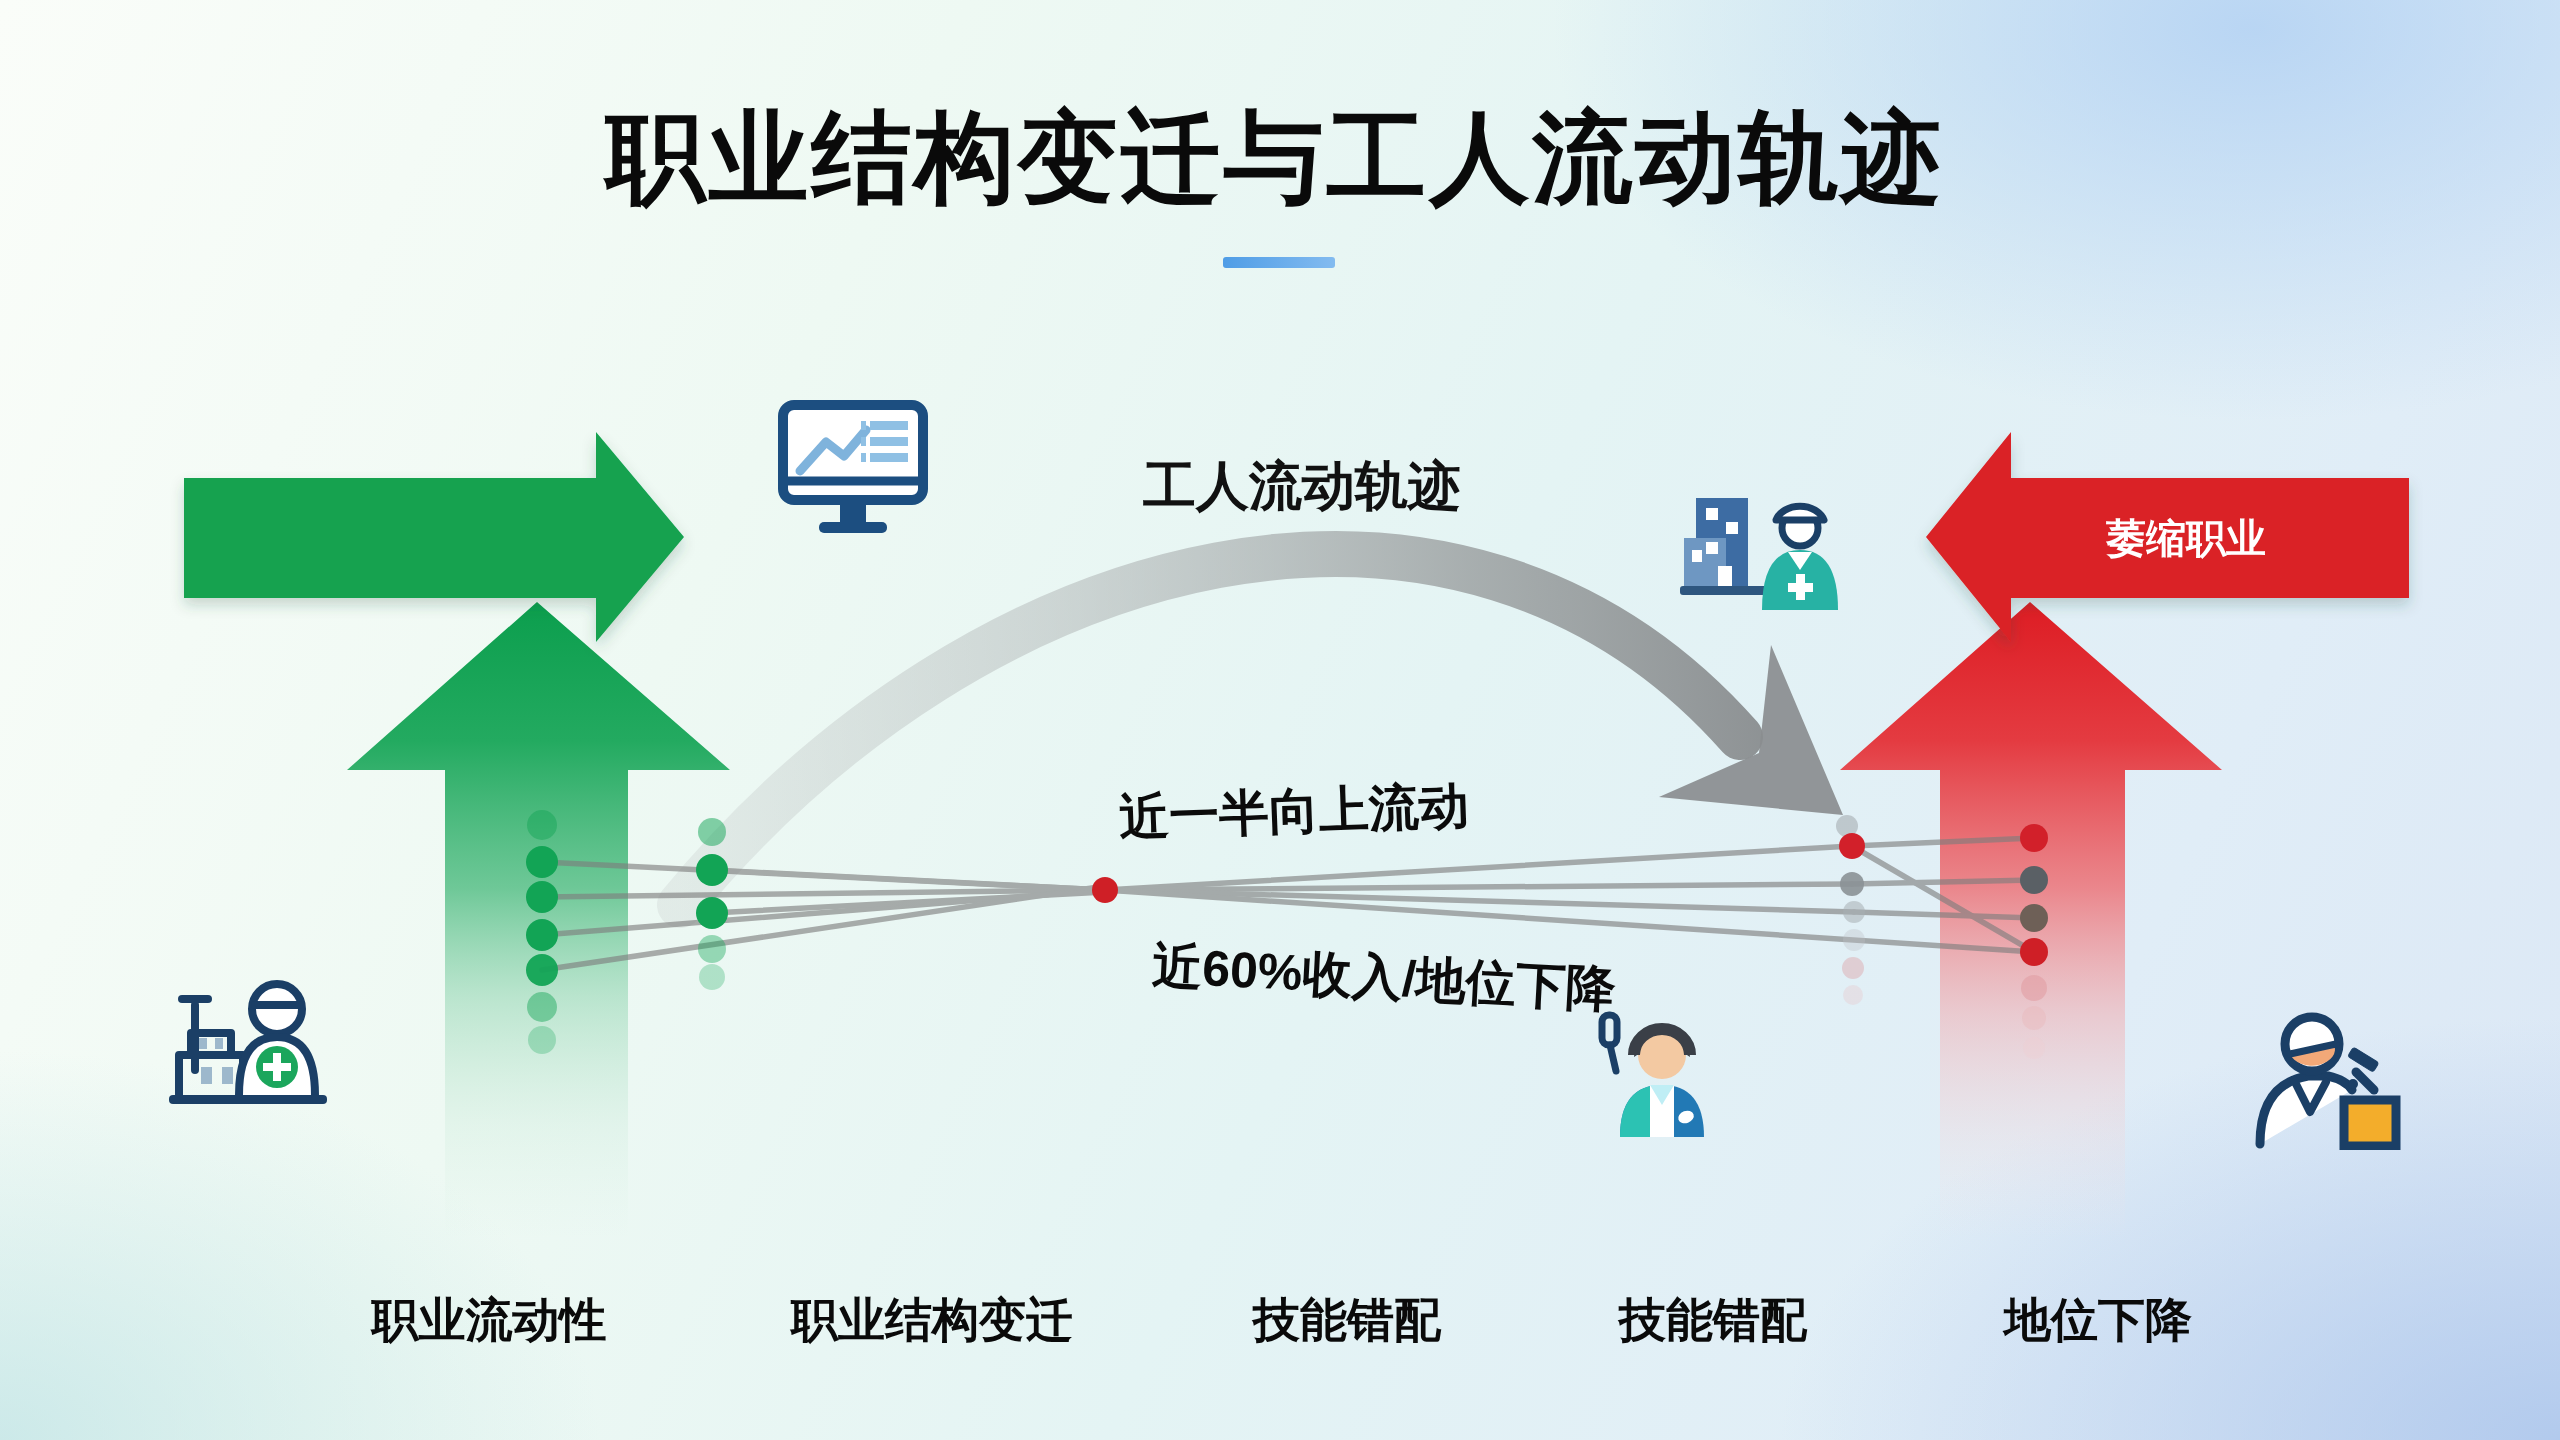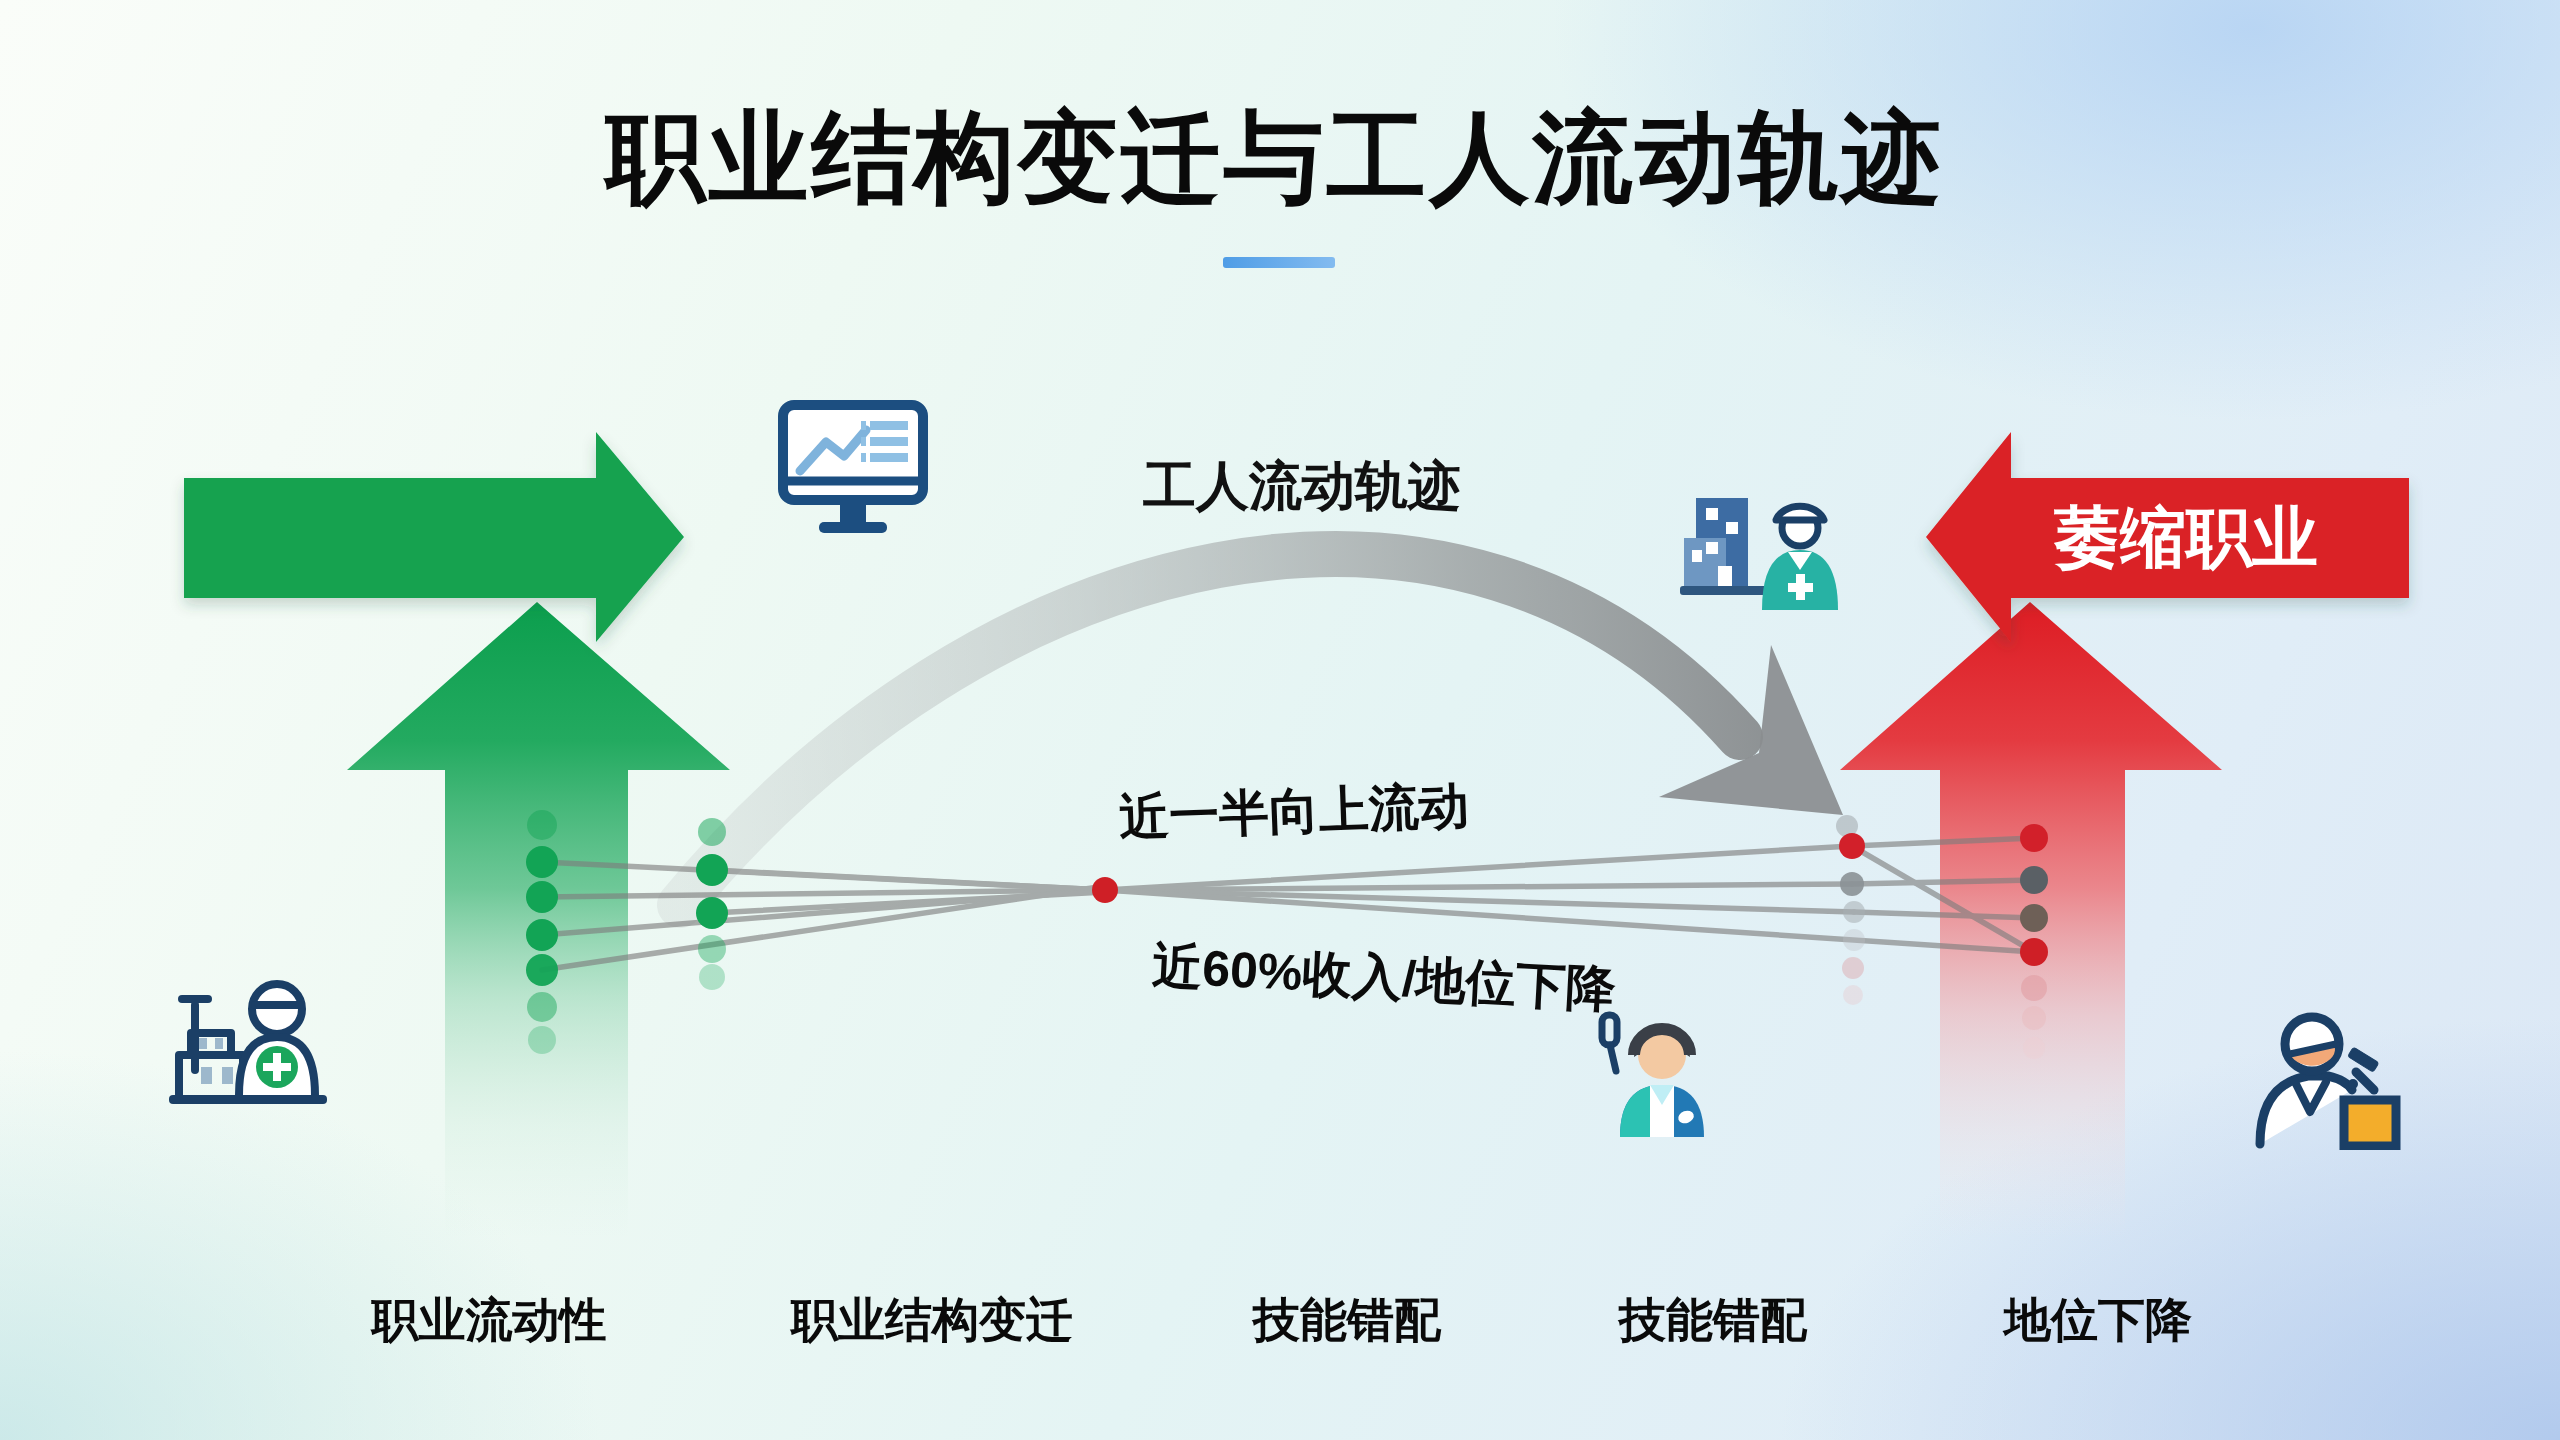--- a/index.html
+++ b/index.html
@@ -29,21 +29,21 @@
     color:#0a0a0a; white-space:nowrap;text-align:right;
   }
   .divider{
     position:absolute;
     left:1223px; top:257px; width:112px; height:11px;
     border-radius:3px;
     background:linear-gradient(90deg,#4f9de6,#83bbf0);
   }
   .banner-label{font-weight:700;color:#ffffff;}
   .banner-label.growth{left:398px; top:538px; font-size:56px;}
-  .banner-label.shrink{left:2186px; top:538px; font-size:66px;}
+  .banner-label.shrink{left:2186px; top:538px; font-size:40px;}
   .arc-label{left:1302px; top:487px; font-size:53px; font-weight:600; color:#111;}
   .stat-up{left:1294px; top:812px; font-size:50px; font-weight:700; transform:translate(-50%,-50%) rotate(-2deg);}
   .stat-down{left:1384px; top:978px; font-size:50px; font-weight:700; transform:translate(-50%,-50%) rotate(3deg);}
   .bottom-label{top:1320px; font-size:47px; font-weight:700; color:#0a0a0a;}
   svg{display:block;}
 </style>
 </head>
 <body>
 
 <div class="stage">

